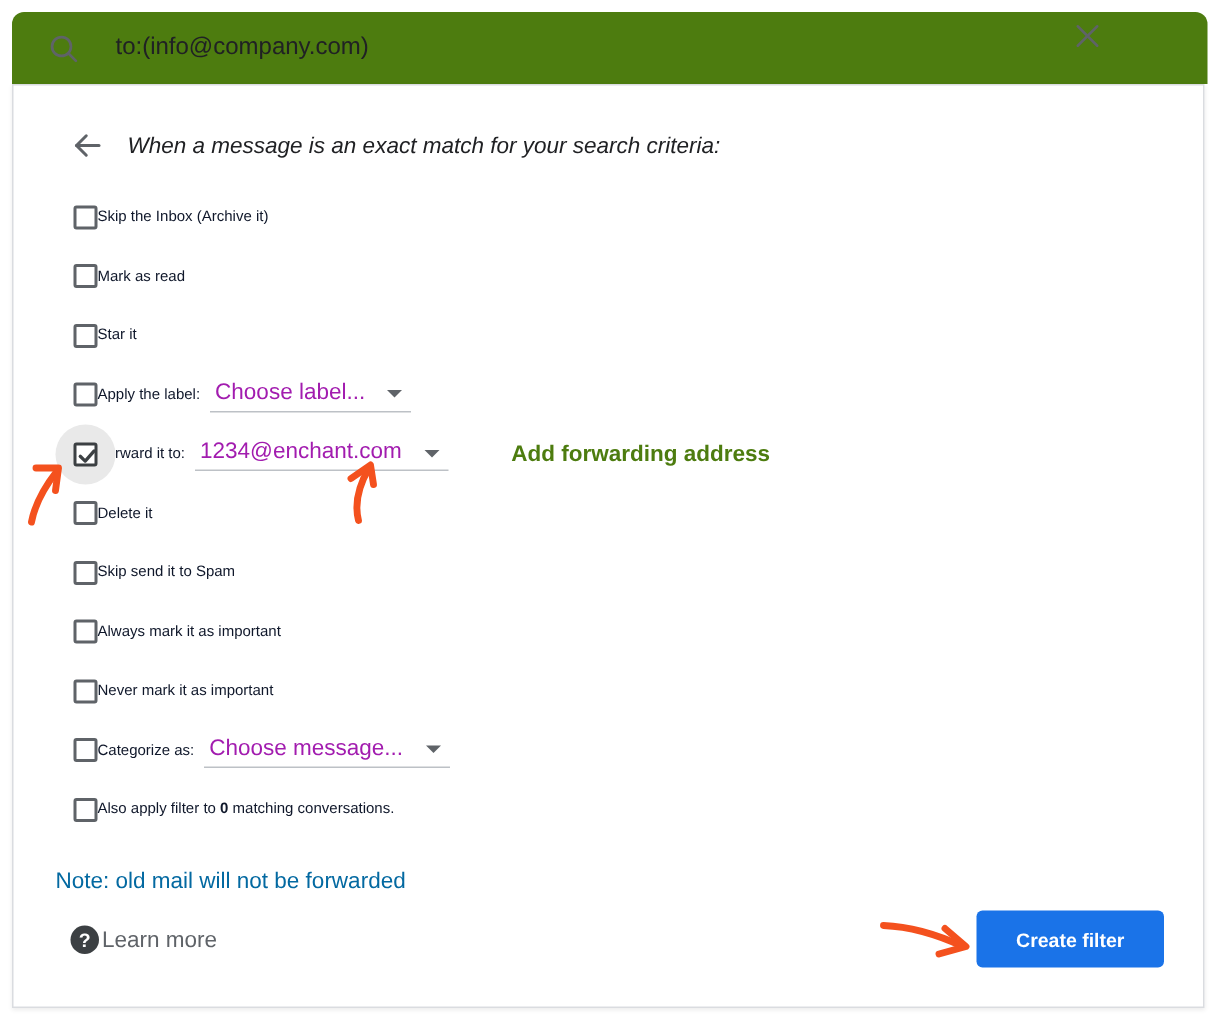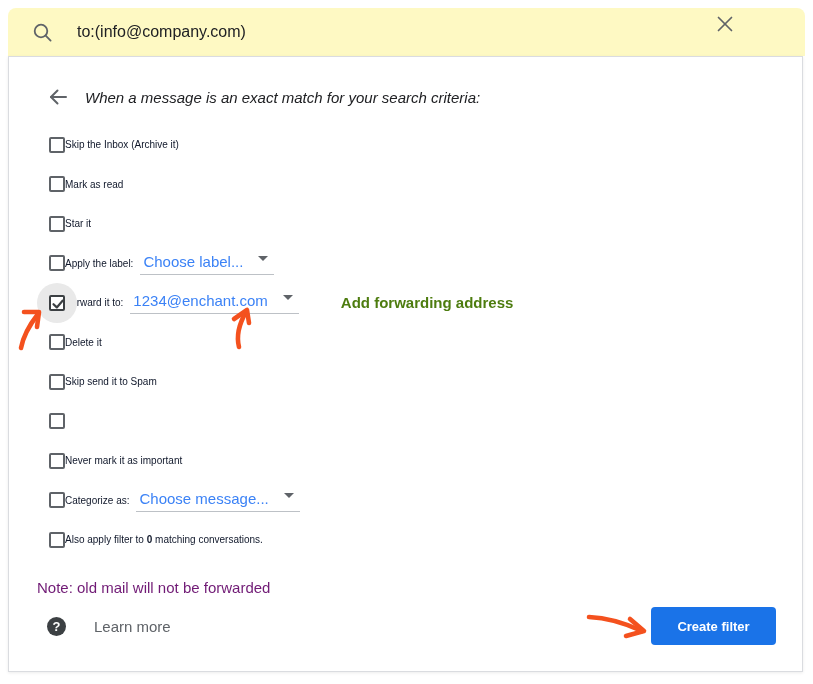--- a/index.html
+++ b/index.html
@@ -10,21 +10,21 @@
     background: #ffffff;
     font-family: "Liberation Sans", sans-serif;
     color: #202124;
     overflow: hidden;
   }
 
   
   .searchbar {
     position: absolute; left: 8px; top: 8px;
     width: 797px; height: 48px;
-    background: #fef9c3;
+    background: #4d7c0f;
     border-radius: 8px 8px 0 0;
     display: flex; align-items: center;
   }
   .searchbar .mag { margin-left: 24px; display: flex; align-items: center; }
   .searchbar .query {
     margin-left: 24px;
     font-size: 16px; color: #202124;
     white-space: nowrap;
   }
   .close-btn {
@@ -71,59 +71,59 @@
   .cb.checked { border-color: #3c4043; }
   .cb svg { position: absolute; left: -1px; top: -1px; }
   .halo {
     position: absolute; left: 28px; top: 50%;
     width: 40px; height: 40px; margin-top: -20px;
     border-radius: 50%;
     background: #e9e9e9;
   }
   .lbl { font-size: 10px; color: #0f172a; white-space: nowrap; }
   .dd {
-    display: inline-flex; 
+    display: inline-flex; align-items: center;
     margin-left: 7px;
     padding: 1px 6px 4px 3px;
     border-bottom: 1px solid #bdc1c6;
-    font-size: 15px; color: #3b82f6;
+    font-size: 15px; color: #a21caf;
     cursor: pointer; white-space: nowrap;
   }
   .caret {
     width: 0; height: 0; margin-left: 15px; margin-top: 3px;
     border-left: 5px solid transparent;
     border-right: 5px solid transparent;
     border-top: 5px solid #5f6368;
   }
   .fwd-link {
     margin-left: 42px;
     font-size: 15px; font-weight: bold; color: #4d7c0f;
     cursor: pointer; white-space: nowrap;
   }
   .bold0 { font-weight: bold; }
 
   
   .note {
     position: absolute; left: 28px; top: 522px;
-    font-size: 15px; color: #701a75;
+    font-size: 15px; color: #0369a1;
   }
   .footer {
     position: absolute; left: 0; top: 549px; width: 100%;
     height: 40px;
     display: flex; align-items: center; justify-content: space-between;
     padding-left: 38px; padding-right: 26px;
   }
   .learn { display: flex; align-items: center; cursor: pointer; }
   .qmark {
     width: 19px; height: 19px; border-radius: 50%;
     background: #3c4043; color: #ffffff;
     font-size: 13px; font-weight: bold;
     display: flex; align-items: center; justify-content: center;
   }
-  .learn-text { margin-left: 28px; font-size: 15px; color: #5f6368; }
+  .learn-text { margin-left: 2px; font-size: 15px; color: #5f6368; }
   .create-btn {
     width: 125px; height: 38px;
     background: #1a73e8; color: #ffffff;
     border: none; border-radius: 4px;
     font-family: "Liberation Sans", sans-serif;
     font-size: 13px; font-weight: bold;
     cursor: pointer;
   }
 
   
@@ -208,20 +208,21 @@
         <span class="lbl">Delete it</span>
       </div>
 
       <div class="row">
         <span class="cb"></span>
         <span class="lbl">Skip send it to Spam</span>
       </div>
 
       <div class="row">
         <span class="cb"></span>
+        <span class="lbl">Always mark it as important</span>
       </div>
 
       <div class="row">
         <span class="cb"></span>
         <span class="lbl">Never mark it as important</span>
       </div>
 
       <div class="row">
         <span class="cb"></span>
         <span class="lbl">Categorize as:</span>

